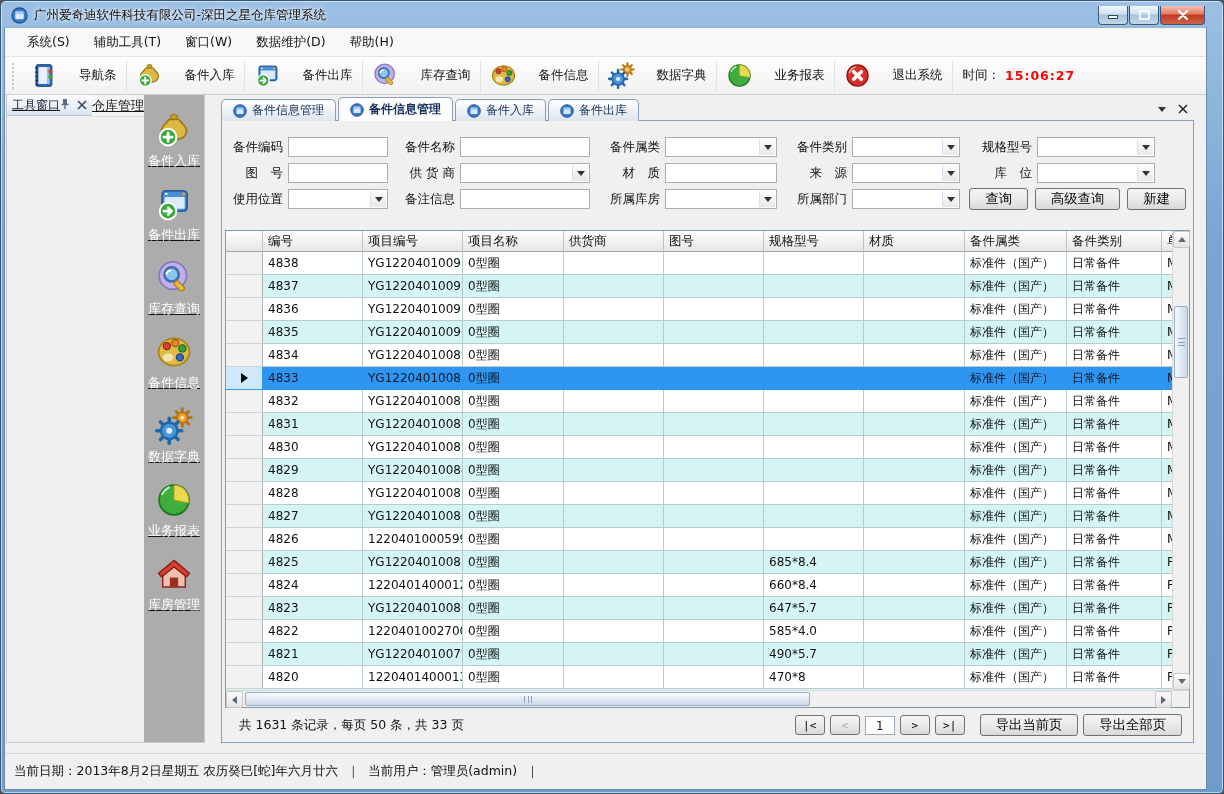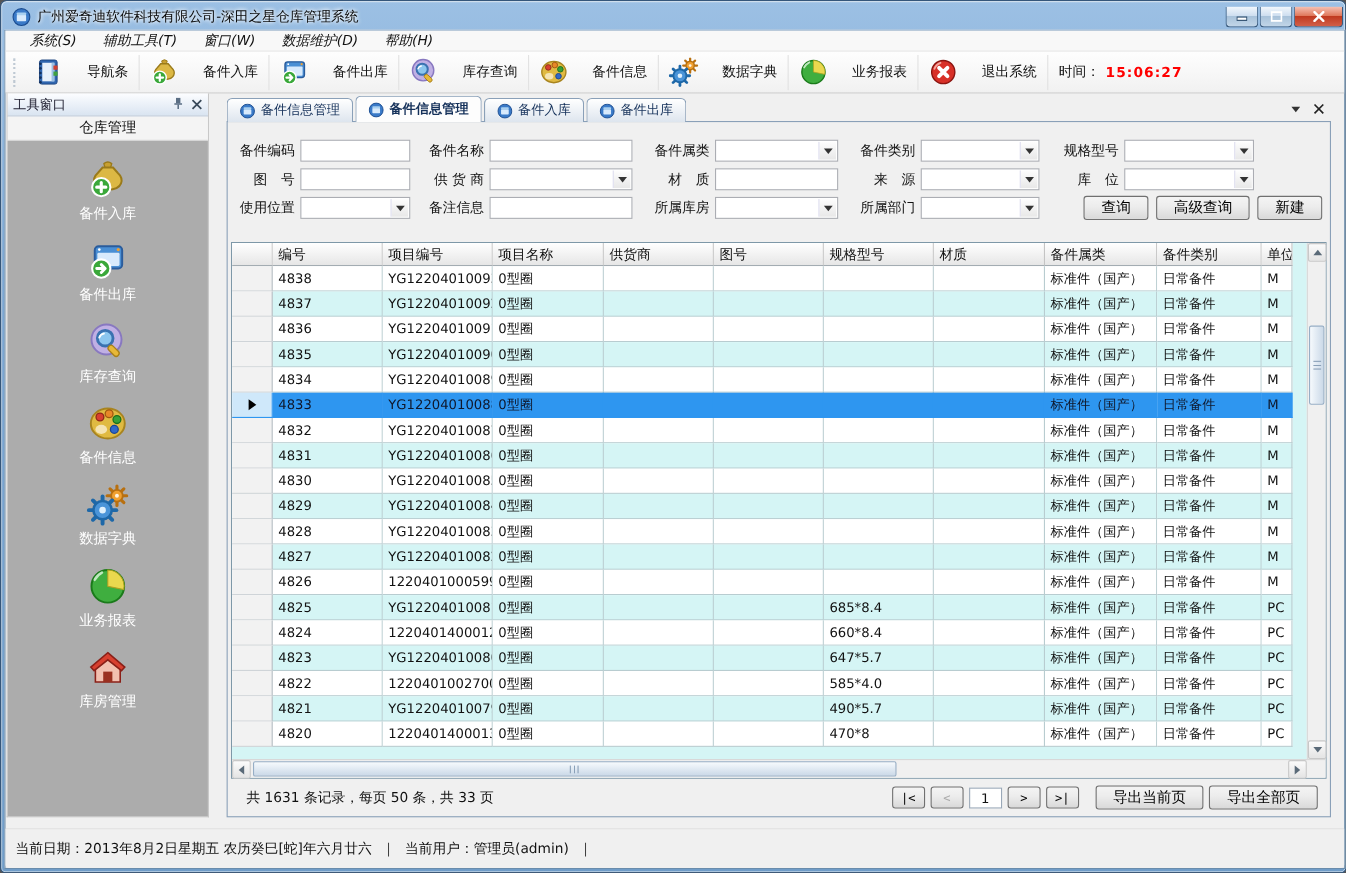--- a/index.html
+++ b/index.html
@@ -1,42 +1,42 @@
 <!DOCTYPE html>
 <html><head>
 <meta charset="utf-8">
 <style>
   * { box-sizing: border-box; margin:0; padding:0; }
   html,body { width:1224px; height:794px; overflow:hidden; }
   body { font-family:"DejaVu Sans","Liberation Sans",sans-serif; font-size:12.5px; color:#111; background:#555; }
 
   
-  .window { width:1224px; height:794px; background:linear-gradient(#9cc0e4,#7ba6d2 30%,#6f9cc8); border:1px solid #35567a; border-radius:6px 6px 5px 5px; padding:0 0 3px 3px; display:flex; flex-direction:column; box-shadow:inset 0 0 0 1px rgba(255,255,255,.55); }
+  .window { width:1224px; height:794px; background:linear-gradient(#9cc0e4,#7ba6d2 30%,#6f9cc8); border:1px solid #35567a; border-radius:6px 6px 5px 5px; padding:0 16px 3px 3px; display:flex; flex-direction:column; box-shadow:inset 0 0 0 1px rgba(255,255,255,.55); }
   .titlebar { height:26px; display:flex; align-items:center; padding:2px 2px 0 7px; }
   .app-icon svg { width:17px; height:17px; display:block; }
   .title { margin-left:6px; font-size:12.5px; color:#0a0a0a; text-shadow:0 0 4px #fff,0 0 4px #fff; }
   .win-controls { margin-left:auto; display:flex; }
   .wc { width:30px; height:19px; margin-left:1px; border:1px solid #3a5a7c; border-top:none; border-radius:0 0 4px 4px; background:linear-gradient(#f2f7fc,#cfdff0 45%,#a8c2da 50%,#c2d6e8); display:flex; align-items:center; justify-content:center; cursor:pointer; }
   .wc.close { width:45px; background:linear-gradient(#f6c2b4,#e07a5e 45%,#c03a20 50%,#d2604a); }
 
   .app-body { flex:1; background:#f0f0f0; border:1px solid #6a8cac; border-top:1px solid #9ab4cc; display:flex; flex-direction:column; min-height:0; }
 
   
-  .menubar { height:19px; background:#f8f8f8; border-bottom:1px solid #e4e4e4; display:flex; align-items:center; padding-left:10px; flex:none;font-style:italic; }
+  .menubar { height:29px; background:#f8f8f8; border-bottom:1px solid #e4e4e4; display:flex; align-items:center; padding-left:10px; flex:none; }
   .menu-item { padding:5px 12px; cursor:default; }
   .toolbar { height:38px; background:linear-gradient(#fefefe,#f1f1f1); border-bottom:1px solid #cfcfcf; display:flex; align-items:center; padding-left:3px; flex:none; }
   .toolbar-grip { width:7px; height:26px; margin:0 3px; background:repeating-linear-gradient(#9ab 0 2px,transparent 2px 4px); background-size:2px 100%; background-repeat:repeat-y; background-position:1px 0; opacity:.6; }
   .tool-item { display:flex; align-items:center; gap:22px; height:32px; padding:0 9px; border-right:1px solid #e2e2e2; cursor:pointer; white-space:nowrap; }
   .ticon svg { width:27px; height:27px; display:block; }
   .time-wrap { display:flex; align-items:center; margin-left:10px; }
   .time-value { color:#f00; font-weight:bold; margin-left:5px; letter-spacing:1px; }
 
   
   .main { flex:1; display:flex; min-height:0; padding-bottom:10px; }
-  .sidebar { width:184px; flex:none; display:flex; flex-direction:column; margin-left:1px; border:1px solid #c8c8c8; border-top:none; }
+  .sidebar { width:199px; flex:none; display:flex; margin-left:1px; border:1px solid #c8c8c8; border-top:none;text-decoration:underline; }
   .sidebar-header { height:21px; flex:none; background:linear-gradient(#fcfdff,#d9e4f1); border-bottom:1px solid #b8c6d8; display:flex; align-items:center; padding:0 5px; font-size:12px; color:#223; }
   .sidebar-header .hdr-icons { margin-left:auto; display:flex; gap:7px; align-items:center; }
   .sidebar-caption { height:22px; flex:none; background:#f4f4f4; border-bottom:1px solid #dcdcdc; text-align:center; line-height:22px; font-size:13px; }
   .sidebar-body { flex:1; background:#acacac; padding-top:16px; overflow:hidden; }
   .side-item { display:flex; flex-direction:column; align-items:center; margin-bottom:15px; cursor:pointer; }
   .sicon svg { width:38px; height:38px; display:block; }
   .slabel { color:#fff; font-size:13px; margin-top:3px; }
 
   .content { flex:1; display:flex; flex-direction:column; min-width:0; padding:0 12px 0 16px; }
 

